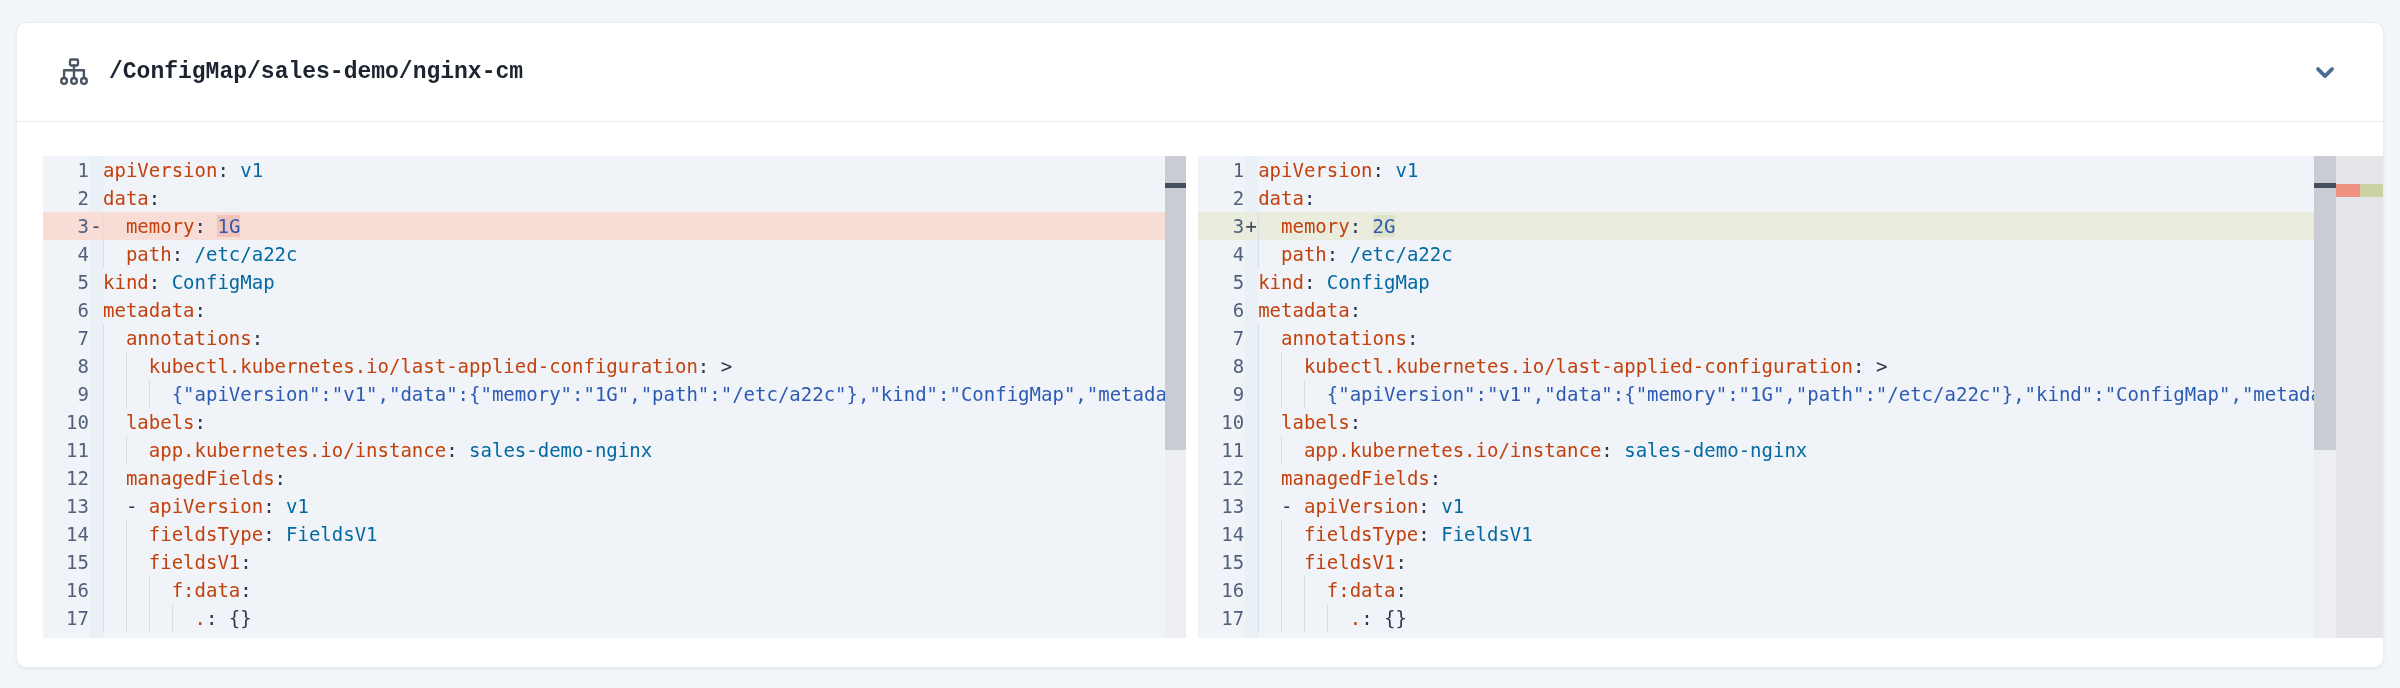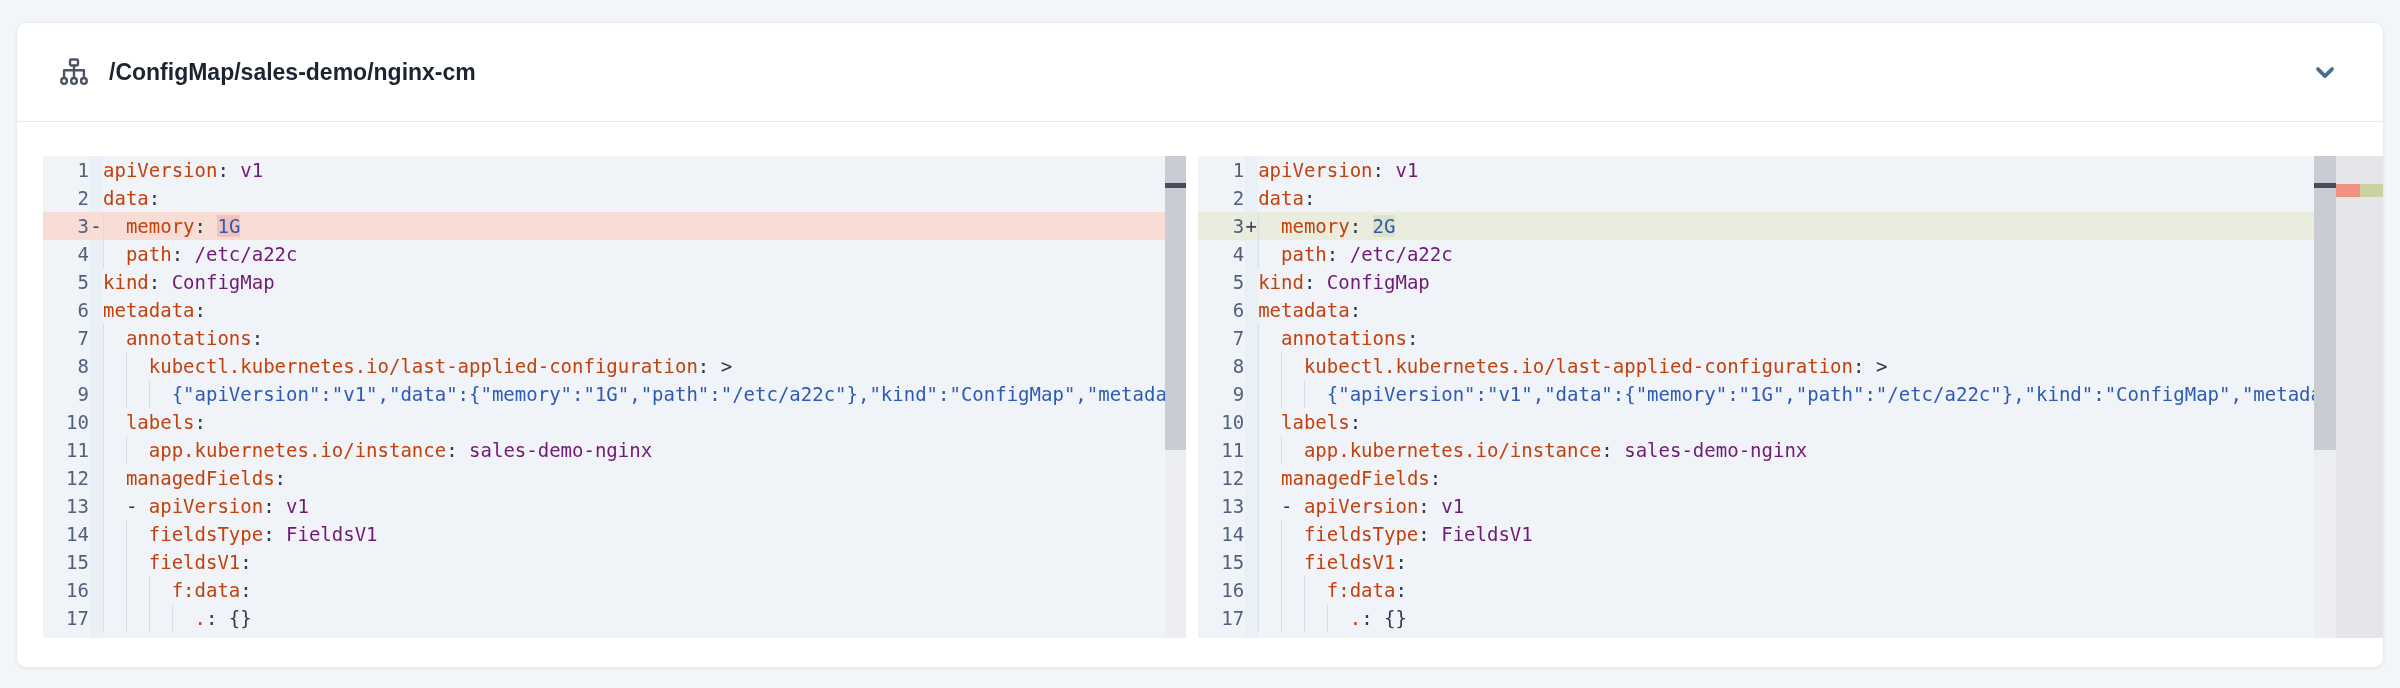--- a/index.html
+++ b/index.html
@@ -16,21 +16,21 @@
   }
   
   .card-header{
     height:99px;display:flex;align-items:center;
     padding:0 36px 0 40px;border-bottom:1px solid #e8ebef;box-sizing:border-box;
   }
   .res-icon{width:34px;height:34px;color:#4b5563;flex:0 0 auto;}
   .res-icon svg{width:100%;height:100%;display:block;}
   .res-title{
     margin-left:18px;
-    font-family:Liberation Sans, sans-serif;
+    font-family:Liberation Mono, monospace;
     font-size:23px;font-weight:700;color:#1b2430;letter-spacing:0px;
     white-space:nowrap;
   }
   .collapse-btn{
     margin-left:auto;width:44px;height:44px;border:none;background:transparent;
     display:flex;align-items:center;justify-content:center;cursor:pointer;padding:0;
   }
   .collapse-btn svg{width:28px;height:28px;}
 
   
@@ -52,21 +52,21 @@
   .code-row{position:relative;display:flex;height:28px;white-space:nowrap;}
   .code-row.hl-del{background:#f8ddd7;}
   .code-row.hl-add{background:#eaecdd;}
   .ln{flex:0 0 46px;text-align:right;color:#51617c;}
   .sign{flex:0 0 14px;text-align:center;color:#3c4759;}
   .code-content{position:relative;flex:1 1 auto;overflow:hidden;}
   .code-text{white-space:pre;}
   .guide{position:absolute;top:0;bottom:0;width:0;border-left:1px solid #d9dee6;}
   .tok-k{color:#c2410c;}
   .tok-p{color:#2e3a4e;}
-  .tok-v{color:#701a75;}
+  .tok-v{color:#0369a1;}
   .tok-s{color:#2d5bb4;}
   .tok-sp{color:#2e3a4e;}
   .tok-d{color:#2d5bb4;background:#f1c3ba;}
   .tok-a{color:#2d5bb4;background:#dde3c9;}
 
   
   .vscroll{position:absolute;top:0;bottom:0;background:#eceef1;}
   .panel.left .vscroll{right:0;width:21px;}
   .panel.right .vscroll{right:47px;width:22px;}
   .vthumb{position:absolute;left:0;right:0;top:0;height:61%;background:#c9ccd2;}

